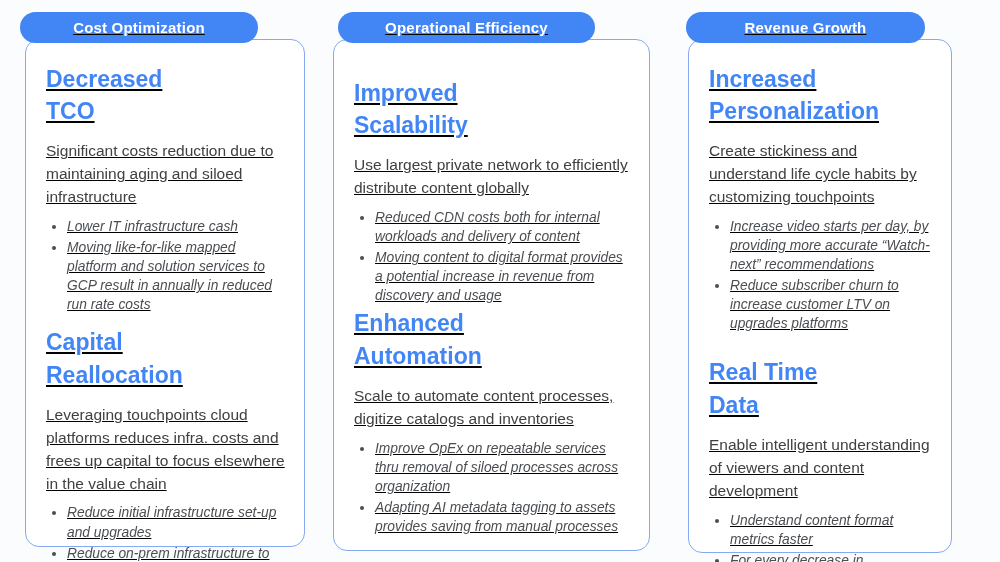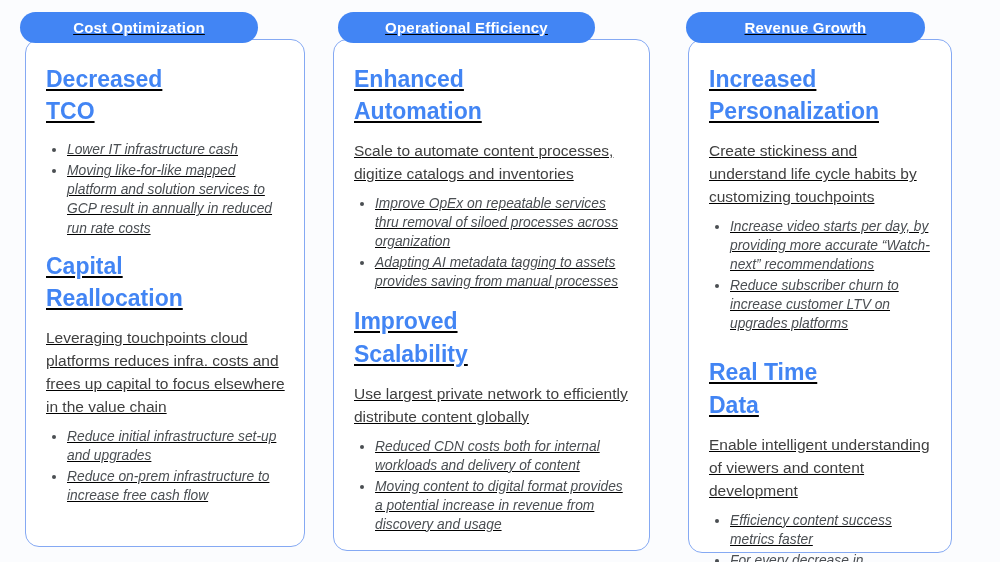--- a/index.html
+++ b/index.html
@@ -87,56 +87,57 @@
 <body>
 
 <div class="board">
 
   <div class="column col-1">
     <div class="pill">Cost Optimization</div>
     <div class="card">
       <div class="section section-1">
         <h3 class="section-heading">Decreased
 TCO</h3>
+        <p class="section-paragraph">Significant costs reduction due to maintaining aging and siloed infrastructure</p>
         <ul class="bullet-list">
           <li>Lower IT infrastructure cash</li>
           <li>Moving like-for-like mapped platform and solution services to GCP result in annually in reduced run rate costs</li>
         </ul>
       </div>
       <div class="section section-2">
         <h3 class="section-heading">Capital
 Reallocation</h3>
         <p class="section-paragraph">Leveraging touchpoints cloud platforms reduces infra. costs and frees up capital to focus elsewhere in the value chain</p>
         <ul class="bullet-list">
           <li>Reduce initial infrastructure set-up and upgrades</li>
           <li>Reduce on-prem infrastructure to increase free cash flow</li>
         </ul>
       </div>
     </div>
   </div>
 
   <div class="column col-2">
     <div class="pill">Operational Efficiency</div>
     <div class="card">
+      <div class="section section-2">
+        <h3 class="section-heading">Improved
+Scalability</h3>
+        <p class="section-paragraph">Use largest private network to efficiently distribute content globally</p>
+        <ul class="bullet-list">
+          <li>Reduced CDN costs both for internal workloads and delivery of content</li>
+          <li>Moving content to digital format provides a potential increase in revenue from discovery and usage</li>
+        </ul>
+      </div>
       <div class="section section-1">
         <h3 class="section-heading">Enhanced
 Automation</h3>
         <p class="section-paragraph">Scale to automate content processes, digitize catalogs and inventories</p>
         <ul class="bullet-list">
           <li>Improve OpEx on repeatable services thru removal of siloed processes across organization</li>
           <li>Adapting AI metadata tagging to assets provides saving from manual processes</li>
-        </ul>
-      </div>
-      <div class="section section-2">
-        <h3 class="section-heading">Improved
-Scalability</h3>
-        <p class="section-paragraph">Use largest private network to efficiently distribute content globally</p>
-        <ul class="bullet-list">
-          <li>Reduced CDN costs both for internal workloads and delivery of content</li>
-          <li>Moving content to digital format provides a potential increase in revenue from discovery and usage</li>
         </ul>
       </div>
     </div>
   </div>
 
   <div class="column col-3">
     <div class="pill">Revenue Growth</div>
     <div class="card">
       <div class="section section-1">
         <h3 class="section-heading">Increased Personalization</h3>
@@ -144,20 +145,20 @@
         <ul class="bullet-list">
           <li>Increase video starts per day, by providing more accurate “Watch-next” recommendations</li>
           <li>Reduce subscriber churn to increase customer LTV on upgrades platforms</li>
         </ul>
       </div>
       <div class="section section-2">
         <h3 class="section-heading">Real Time
 Data</h3>
         <p class="section-paragraph">Enable intelligent understanding of viewers and content development</p>
         <ul class="bullet-list">
-          <li>Efficiency content success metrics faster</li>
+          <li>Understand content format metrics faster</li>
           <li>For every decrease in development time for new content to be finished there is a potential for an additional increase in revenue realized</li>
         </ul>
       </div>
     </div>
   </div>
 
 </div>
 
 </body></html>

